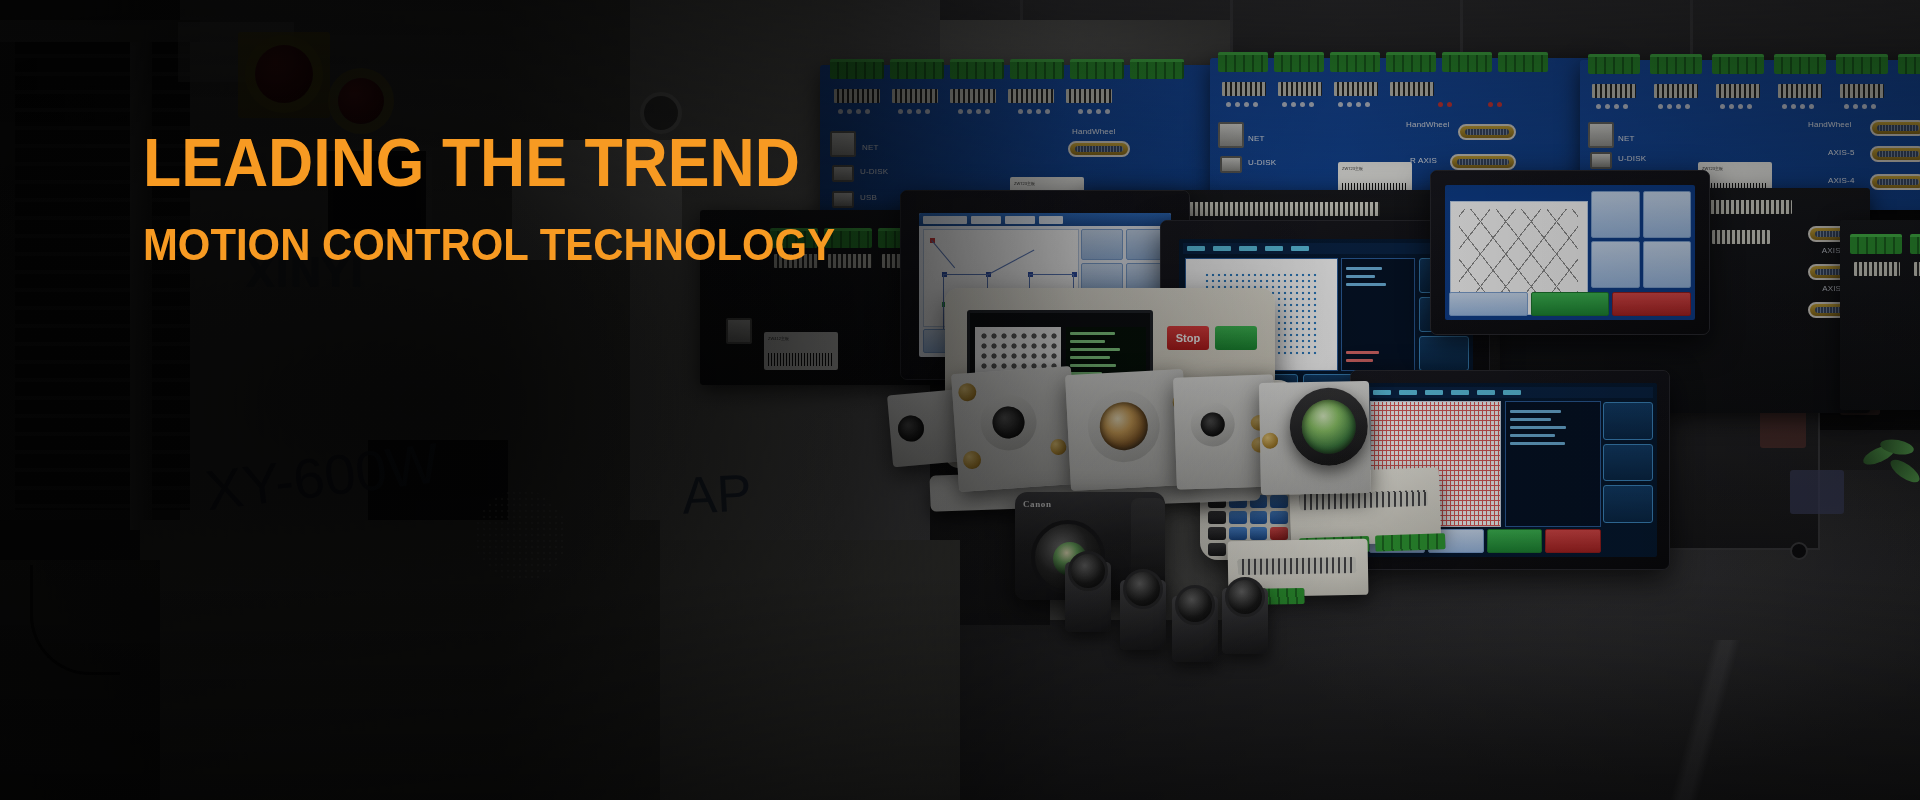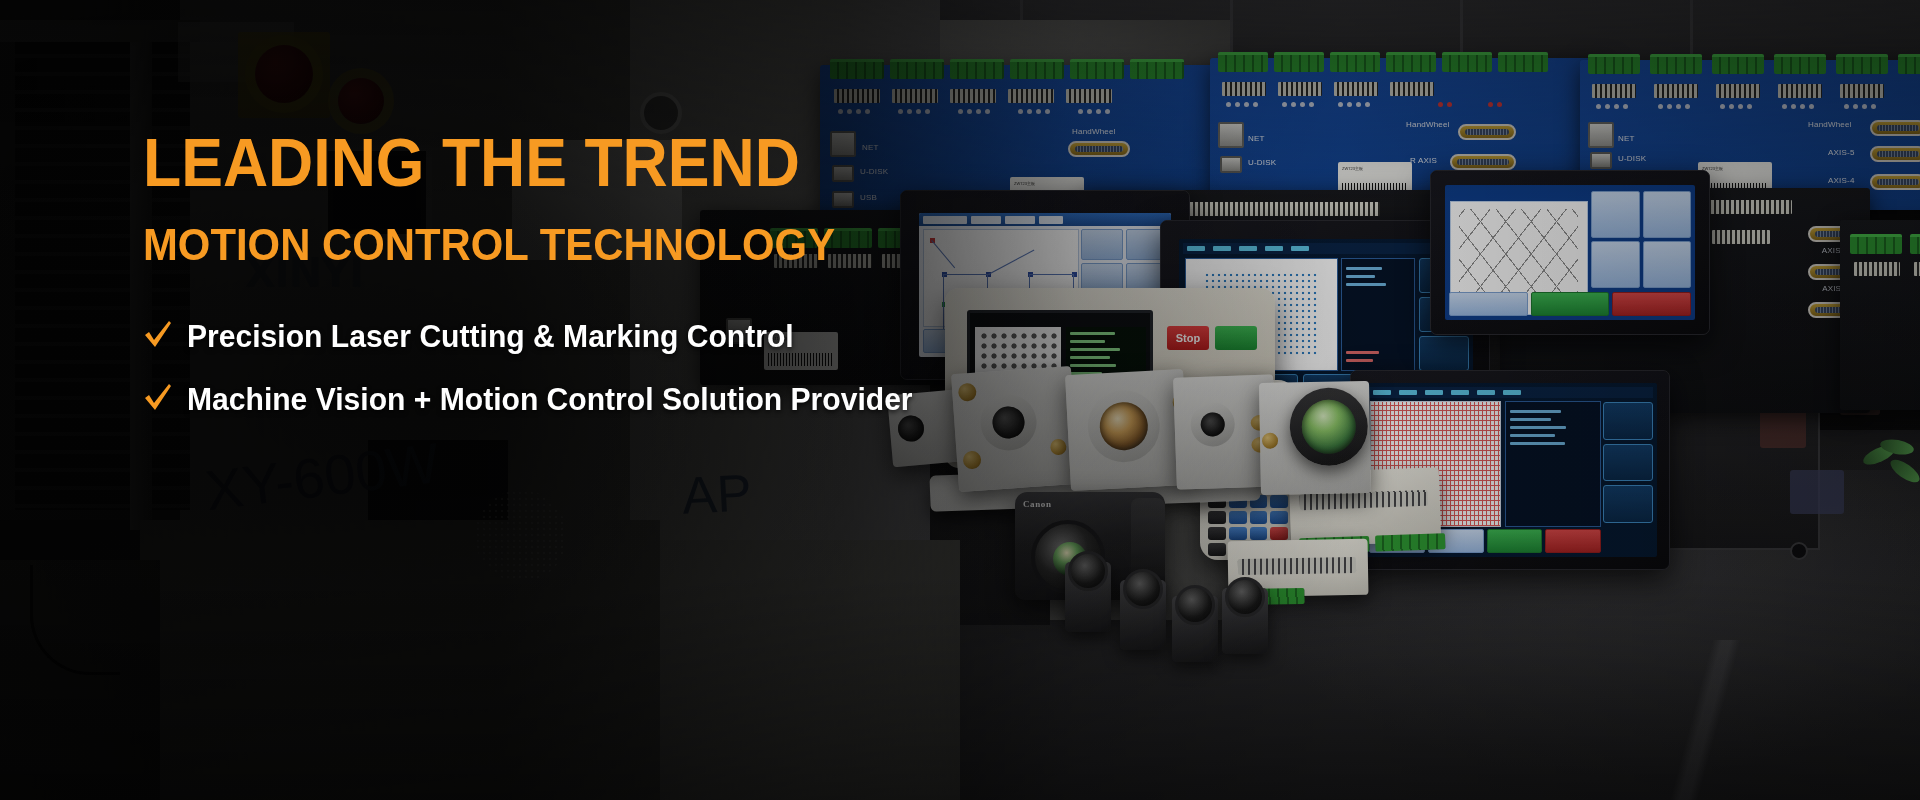--- a/index.html
+++ b/index.html
@@ -1108,36 +1108,15 @@
 
   <div class="overlay"></div>
   <div class="overlay2"></div>
 
   <div class="content">
 
     <div class="headline">LEADING THE TREND</div>
 
     <div class="subhead">MOTION CONTROL TECHNOLOGY</div>
 
-    <div class="bullets">
-
-      <div class="bullet">
-        <span class="check">
-          <svg width="30" height="30" viewBox="0 0 30 30" aria-hidden="true">
-            <path d="M2 15 L6 12 L11 20 L26 1 L28 3 L12 27 Z" fill="#f79a22"></path>
-          </svg>
-        </span>
-        <span class="bullet-text">Precision Laser Cutting &amp; Marking Control</span>
-      </div>
-
-      <div class="bullet">
-        <span class="check">
-          <svg width="30" height="30" viewBox="0 0 30 30" aria-hidden="true">
-            <path d="M2 15 L6 12 L11 20 L26 1 L28 3 L12 27 Z" fill="#f79a22"></path>
-          </svg>
-        </span>
-        <span class="bullet-text">Machine Vision + Motion Control Solution Provider</span>
-      </div>
-
-    </div>
   </div>
 
 </div>
 
 </body></html>

